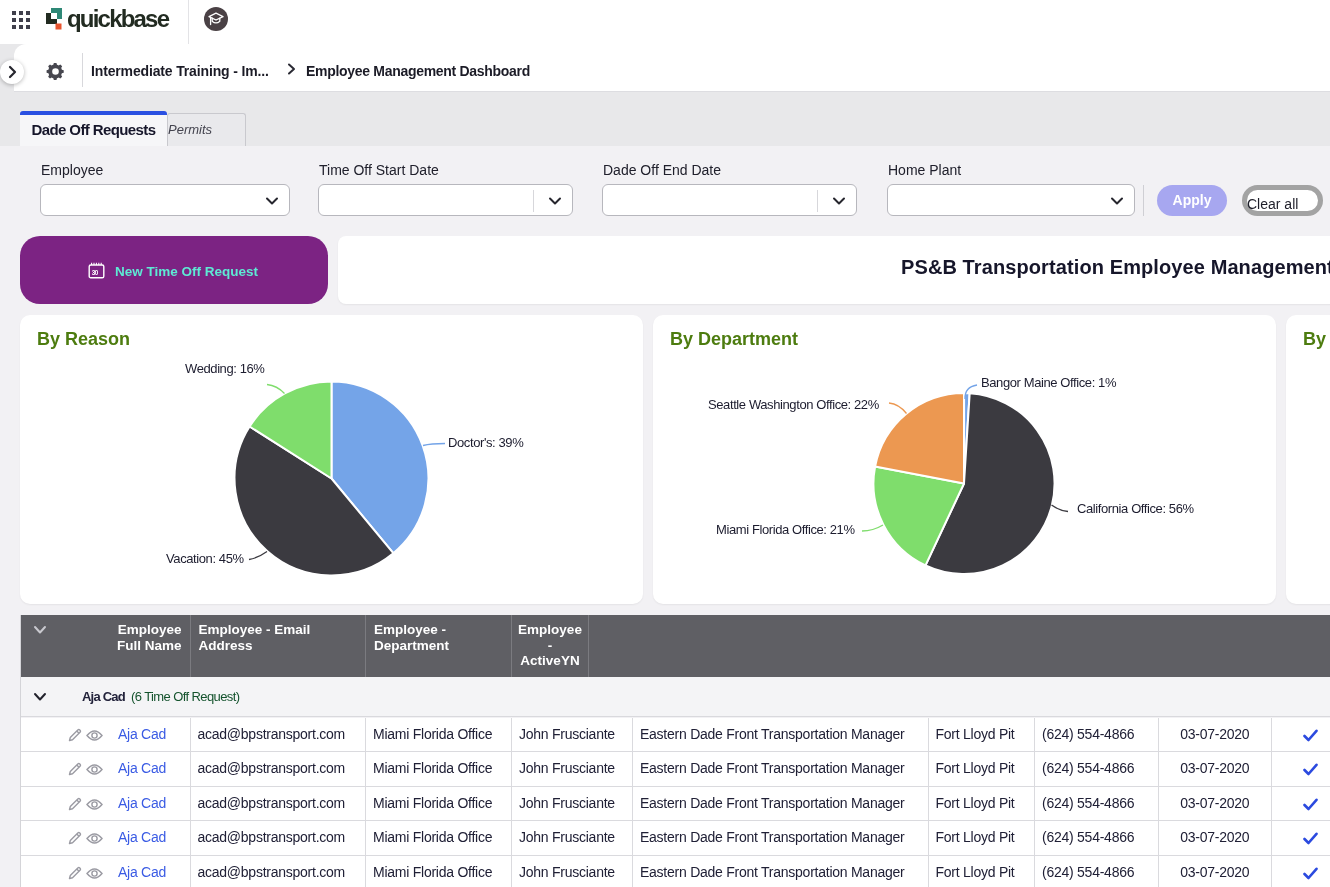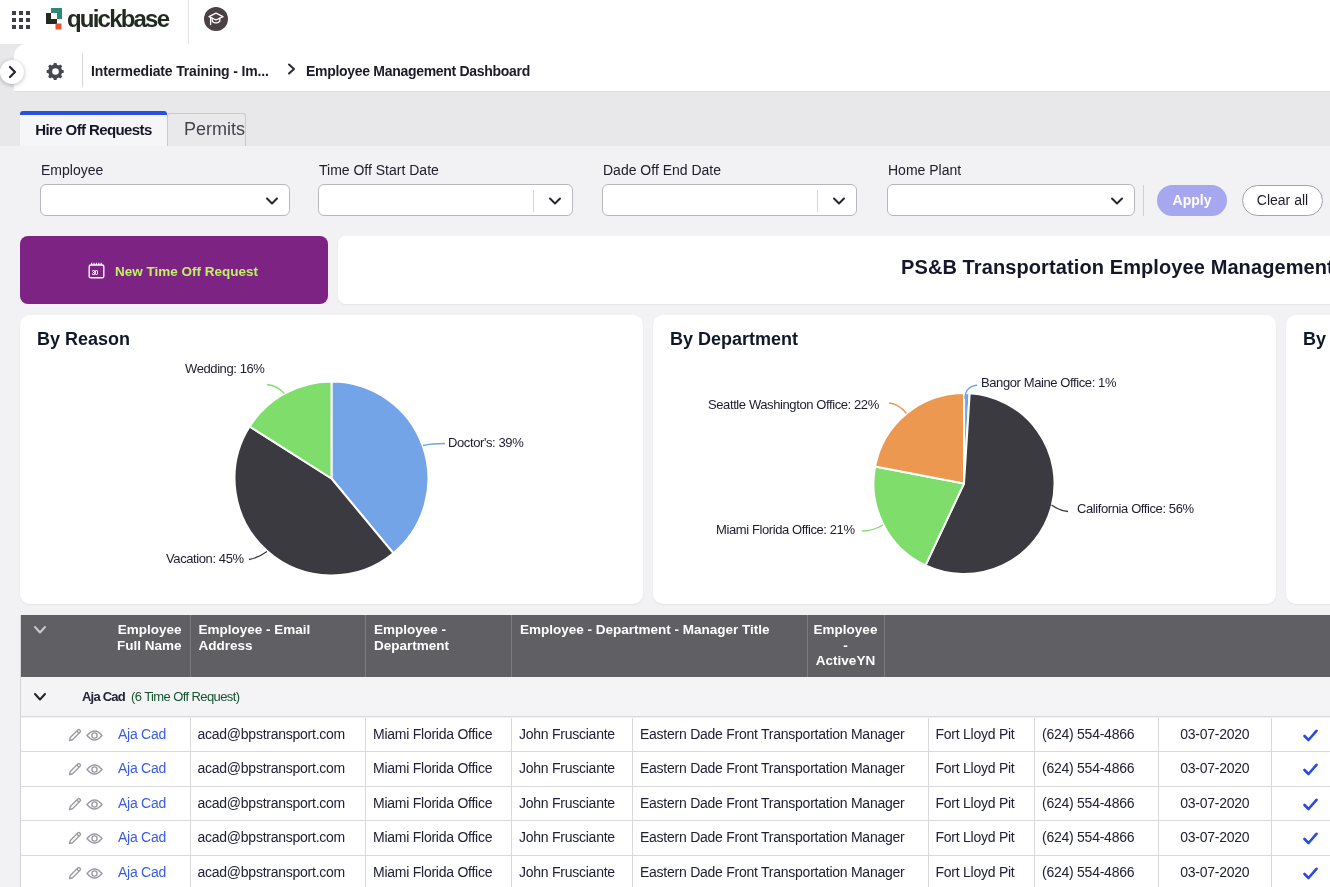--- a/index.html
+++ b/index.html
@@ -13,37 +13,37 @@
   .capcircle { position:absolute; left:204px; top:7px; width:24px; height:24px; border-radius:50%; background:#4a4145; }
   
   .bar2 { position:absolute; left:14px; top:44px; width:1316px; height:48px; background:#fff; border-radius:12px 0 0 0; border-bottom:1px solid #dddde1; }
   .circbtn { position:absolute; left:0px; top:60px; width:24px; height:24px; border-radius:50%; background:#fff; box-shadow:0 1px 4px rgba(0,0,0,.28); z-index:5; }
   .crumb1 { position:absolute; left:91px; top:63px; font-size:14px; font-weight:bold; color:#1b1b26; letter-spacing:-0.15px; }
   .crumb2 { position:absolute; left:306px; top:63px; font-size:14px; font-weight:bold; color:#1b1b26; letter-spacing:-0.3px; }
   
   .dashbg { position:absolute; left:0; top:146px; width:1330px; height:741px; background:#f2f1f4; }
   
   .tab1 { position:absolute; left:20px; top:111px; width:147px; height:35px; background:#f6f6f8; border-top:4px solid #2a50e2; border-radius:3px 3px 0 0; text-align:center; font-size:15px; font-weight:bold; color:#16162a; line-height:30px; z-index:2; letter-spacing:-0.6px; }
-  .tab2 { position:absolute; left:167px; top:113px; width:79px; height:33px; background:#e9e9ec; border:1px solid #c9c9ce; border-bottom:none; border-radius:3px 3px 0 0; text-align:right; font-size:18px; color:#43434e; line-height:31px; }
+  .tab2 { position:absolute; left:167px; top:113px; width:79px; height:33px; background:#e9e9ec; border:1px solid #c9c9ce; border-bottom:none; border-radius:3px 3px 0 0; text-align:left; font-size:13px; color:#43434e; line-height:31px;font-style:italic; }
   
   .flabel { position:absolute; font-size:14px; color:#20202c; top:162px; }
   .fsel { position:absolute; top:184px; height:32px; background:#fff; border:1px solid #b7b7bd; border-radius:6px; }
   .fsel .chev { position:absolute; right:10px; top:10px; }
   .fsel .insep { position:absolute; right:38px; top:5px; width:1px; height:22px; background:#d7d7db; }
   .fvdiv { position:absolute; left:1143px; top:185px; width:1px; height:31px; background:#cfcfd4; }
   .applybtn { position:absolute; left:1157px; top:185px; width:70px; height:31px; border-radius:16px; background:#a7a7f0; color:#fff; font-size:14px; font-weight:bold; text-align:center; line-height:31px; }
-  .clearbtn { position:absolute; left:1242px; top:185px; width:81px; height:31px; border-radius:16px; background:#fff; border:1px solid #a3a3a3; color:#1d1d28; font-size:14px; text-align:center; line-height:29px; }
-  
-  .newbtn { position:absolute; left:20px; top:236px; width:308px; height:68px; background:#7c2383; border-radius:8px; color:#bef264; }
+  .clearbtn { position:absolute; left:1242px; top:185px; width:81px; height:31px; border-radius:16px; background:#fff; border:5px solid #a3a3a3; color:#1d1d28; font-size:14px; line-height:29px; }
+  
+  .newbtn { position:absolute; left:20px; top:236px; width:308px; height:68px; background:#7c2383; border-radius:20px; color:#5eead4; }
   .newbtn .txt { position:absolute; left:95px; top:28px; font-size:13.5px; font-weight:bold; letter-spacing:0px; }
   .titlepanel { position:absolute; left:338px; top:236px; width:1572px; height:68px; background:#fff; border-radius:8px; box-shadow:0 1px 2px rgba(0,0,0,.06); }
   .titlepanel .t { position:absolute; left:563px; top:20px; white-space:nowrap; font-size:20px; font-weight:bold; color:#16162a; letter-spacing:0.1px; }
   
   .panel { position:absolute; top:315px; height:289px; background:#fff; border-radius:10px; box-shadow:0 1px 2px rgba(0,0,0,.06); }
-  .ptitle { position:absolute; left:17px; top:14px; font-size:18px; font-weight:bold; color:#0f172a; }
+  .ptitle { position:absolute; left:17px; top:14px; font-size:18px; font-weight:bold; color:#4d7c0f; }
   .plabel { position:absolute; font-size:13px; color:#1c1c2e; white-space:nowrap; letter-spacing:-0.4px; }
   
   .thead { position:absolute; left:20px; top:615px; width:1370px; height:62px; background:#5f5f64; display:flex; }
   .thead .c { border-right:1px solid #7b7b80; color:#fff; font-size:13.5px; font-weight:bold; line-height:15.5px; padding:7px 8px 0 8px; }
   .grouprow { position:absolute; left:20px; top:677px; width:1370px; height:40px; background:#f4f4f6; border-bottom:1px solid #d9d9dd; }
   .trow { position:absolute; left:20px; width:1370px; height:34.6px; background:#fff; border-bottom:1px solid #dadade; display:flex; }
   .trow .c { border-right:1px solid #dadade; font-size:14px; color:#202036; line-height:33px; padding:0 7px; white-space:nowrap; overflow:hidden; letter-spacing:-0.25px; }
   .link { color:#3a5be4; }
   .tleft { position:absolute; left:20px; top:615px; width:1px; height:272px; background:#d4d4d8; z-index:3; }
 </style>
@@ -93,21 +93,21 @@
     <path d="M4 1.5 L9 6 L4 10.5" stroke="#2a2a34" stroke-width="2" fill="none" stroke-linecap="round" stroke-linejoin="round"></path>
   </svg>
 <div class="crumb2">Employee Management Dashboard</div>
 <div class="circbtn">
   <svg width="24" height="24" viewBox="0 0 24 24">
       <path d="M10 7 L15 12 L10 17" stroke="#26262e" stroke-width="2.2" fill="none" stroke-linecap="round" stroke-linejoin="round"></path>
     </svg>
 </div>
 
 <div class="tab2">Permits</div>
-<div class="tab1">Hire Off Requests</div>
+<div class="tab1">Dade Off Requests</div>
 
 <div class="flabel" style="left:41px">Employee</div>
 <div class="flabel" style="left:319px">Time Off Start Date</div>
 <div class="flabel" style="left:603px">Dade Off End Date</div>
 <div class="flabel" style="left:888px">Home Plant</div>
 <div class="fsel" style="left:40px;width:250px">
   <svg class="chev" width="14" height="12" viewBox="0 0 14 12">
       <path d="M2 3.5 L7 8.5 L12 3.5" stroke="#26262e" stroke-width="2" fill="none" stroke-linecap="round" stroke-linejoin="round"></path>
     </svg>
 </div>
@@ -183,21 +183,20 @@
 
 <div class="thead">
   <div class="c" style="width:170.5px;position:relative;text-align:right">
     <svg style="position:absolute;left:13px;top:9px" width="14" height="12" viewBox="0 0 14 12">
         <path d="M2 3 L7 8.5 L12 3" stroke="#c9c9cf" stroke-width="2" fill="none" stroke-linecap="round" stroke-linejoin="round"></path>
       </svg>
     Employee<br>Full Name
   </div>
   <div class="c" style="width:175.5px">Employee - Email Address</div>
   <div class="c" style="width:146px">Employee - Department</div>
-  <div class="c" style="width:295.5px">Employee - Department - Manager Title</div>
   <div class="c" style="width:77px;text-align:center;padding-left:2px;padding-right:2px">Employee<br>-<br>ActiveYN</div>
 </div>
 <div class="grouprow">
   <svg style="position:absolute;left:13px;top:14px" width="14" height="12" viewBox="0 0 14 12">
       <path d="M2 3 L7 8.5 L12 3" stroke="#22222c" stroke-width="2" fill="none" stroke-linecap="round" stroke-linejoin="round"></path>
     </svg>
   <span style="position:absolute;left:62px;top:12px;font-size:13px;font-weight:bold;color:#22223a;letter-spacing:-0.8px">Aja Cad</span>
   <span style="position:absolute;left:111px;top:12px;font-size:13px;color:#14532d;letter-spacing:-0.6px">(6 Time Off Request)</span>
 </div>
 <div class="tleft"></div>

